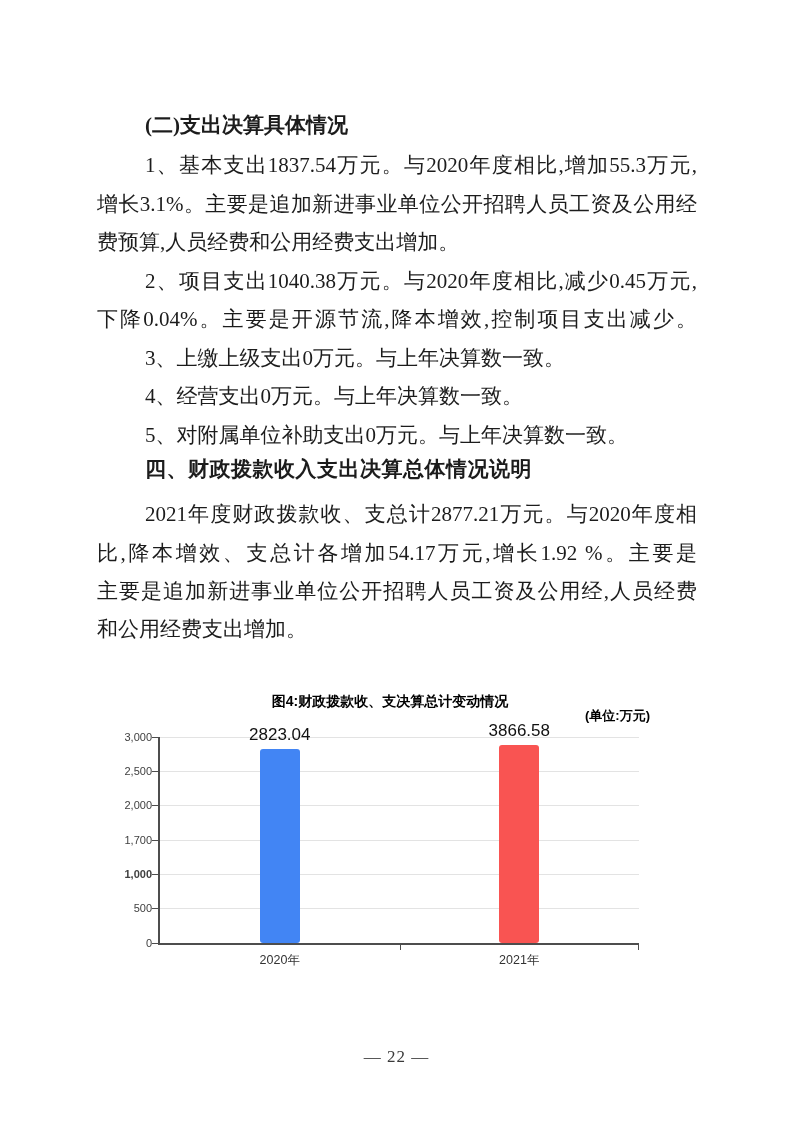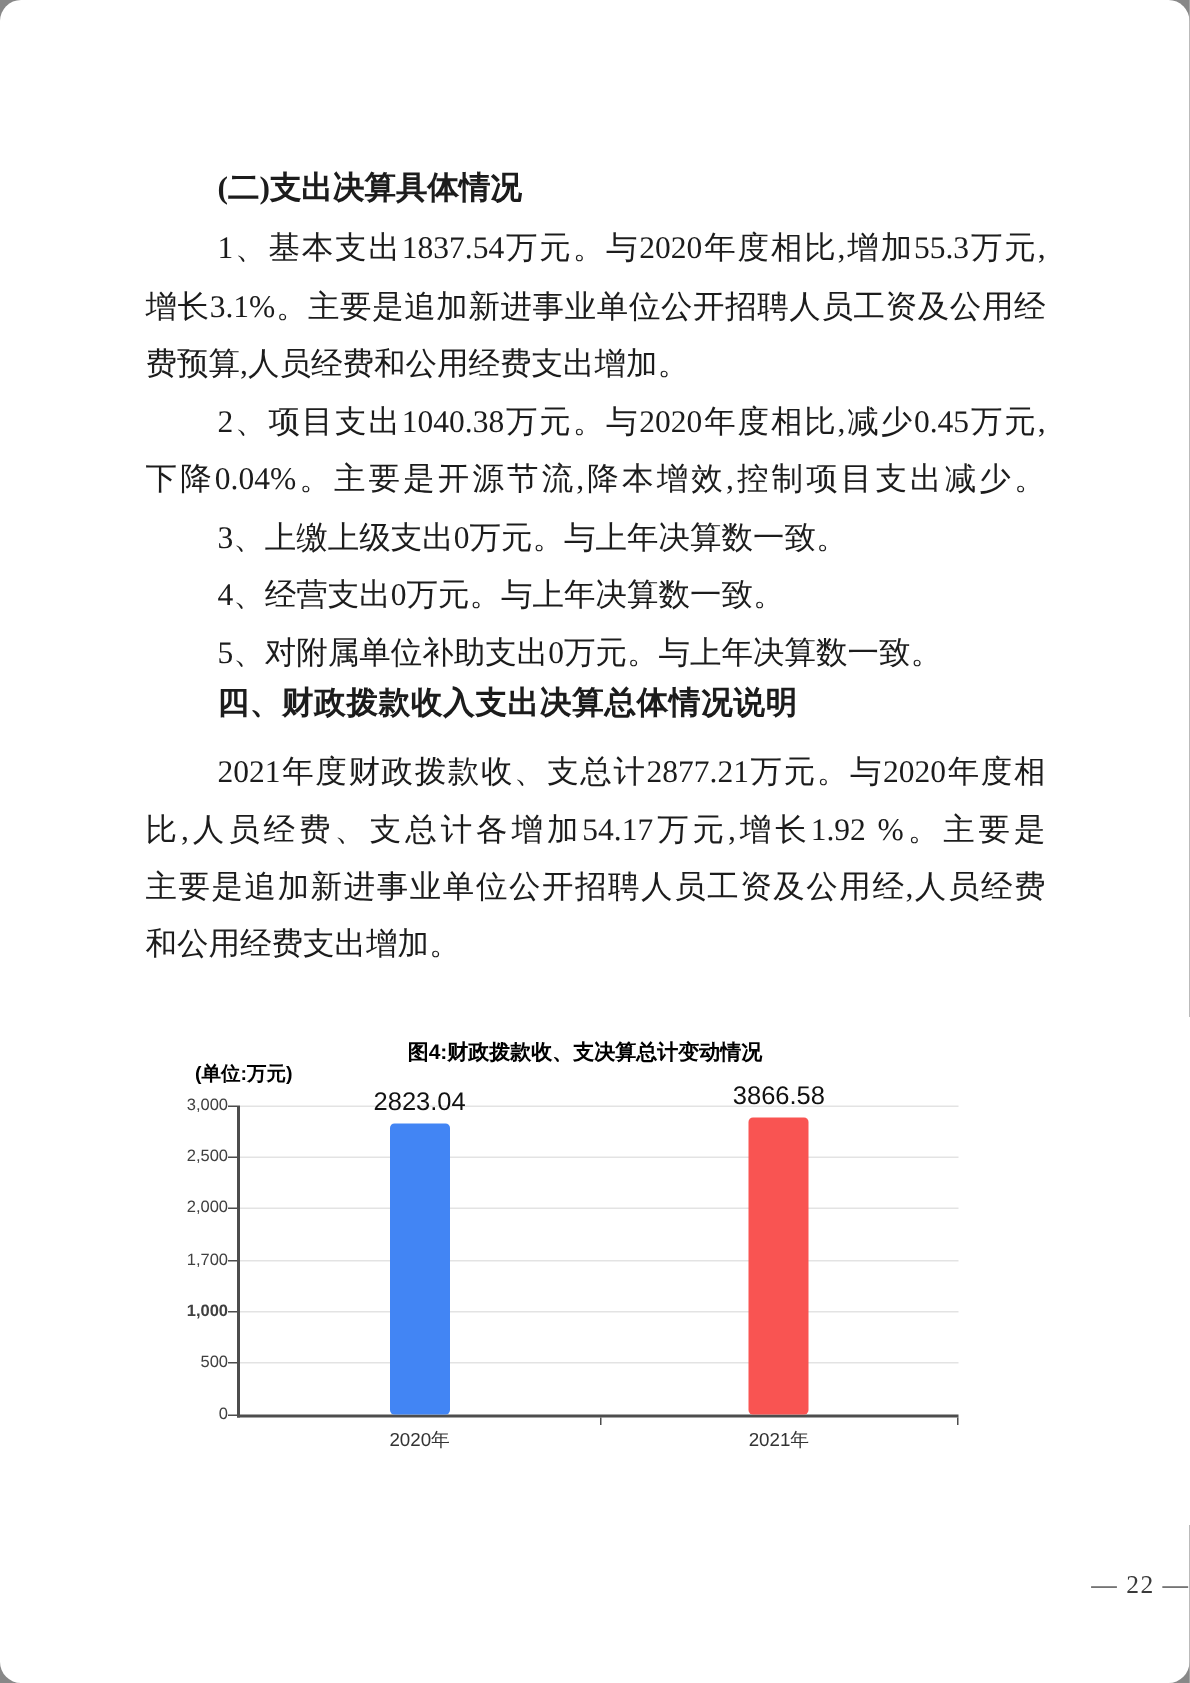--- a/index.html
+++ b/index.html
@@ -4,21 +4,20 @@
 <style>
   html,body{margin:0;padding:0;background:#888;}
   .page{
     position:relative;
     width:793px;height:1122px;
     margin:0 auto;
     background:#ffffff;
     overflow:hidden;
     font-family:"Liberation Serif","DejaVu Serif",serif;
     color:#1c1c1c;
-    border-radius:14px;
   }
   .ln{
     position:absolute;
     left:97px;width:600px;
     font-size:21px;line-height:30px;
     white-space:normal;
     word-break:break-all;
   }
   .ind{text-indent:48px;}
   .just{text-align:justify;text-align-last:justify;}
@@ -32,21 +31,21 @@
   .chart{
     position:absolute;left:130px;top:686px;
     width:520px;height:300px;
     font-family:"Liberation Sans","DejaVu Sans",sans-serif;
   }
   .ctitle{
     margin-top:8px;text-align:center;
     font-size:14px;font-weight:bold;color:#000;line-height:15px;
   }
   .csub{
-    text-align:left;
+    text-align:right;
     font-size:13px;font-weight:bold;color:#000;line-height:14px;
   }
   .plot{
     position:absolute;left:28px;top:51px;
     width:479px;height:206px;
     box-sizing:content-box;
   }
   .gridline{position:absolute;left:0;width:100%;height:1px;}
   .ytick-label{
     position:absolute;left:-64px;width:56px;
@@ -59,21 +58,21 @@
     position:absolute;width:100px;text-align:center;
     font-size:17px;color:#111;font-weight:500;
   }
   .xtick-label{
     position:absolute;width:110px;text-align:center;
     font-size:12.5px;color:#333;
   }
   
   .footer{
     position:absolute;left:0;top:1047px;width:100%;
-    text-align:right;font-size:17px;color:#3a3a3a;
+    text-align:center;font-size:17px;color:#3a3a3a;
     letter-spacing:1px;
   }
 </style>
 </head>
 <body>
 
 <div class="page">
 
   <div class="ln ind h1" style="top:110px">(二)支出决算具体情况</div>
 
@@ -82,21 +81,21 @@
   <div class="ln" style="top:227px">费预算,人员经费和公用经费支出增加。</div>
   <div class="ln ind just" style="top:266px">2、项目支出1040.38万元。与2020年度相比,减少0.45万元,</div>
   <div class="ln just" style="top:304px">下降0.04%。主要是开源节流,降本增效,控制项目支出减少。</div>
   <div class="ln ind" style="top:343px">3、上缴上级支出0万元。与上年决算数一致。</div>
   <div class="ln ind" style="top:381px">4、经营支出0万元。与上年决算数一致。</div>
   <div class="ln ind" style="top:420px">5、对附属单位补助支出0万元。与上年决算数一致。</div>
 
   <div class="ln ind h2" style="top:456px">四、财政拨款收入支出决算总体情况说明</div>
 
   <div class="ln ind just" style="top:499px">2021年度财政拨款收、支总计2877.21万元。与2020年度相</div>
-  <div class="ln just" style="top:538px">比,人员经费、支总计各增加54.17万元,增长1.92 %。主要是</div>
+  <div class="ln just" style="top:538px">比,降本增效、支总计各增加54.17万元,增长1.92 %。主要是</div>
   <div class="ln just" style="top:576px">主要是追加新进事业单位公开招聘人员工资及公用经,人员经费</div>
   <div class="ln" style="top:614px">和公用经费支出增加。</div>
 
   <div class="chart">
     <div class="ctitle">图4:财政拨款收、支决算总计变动情况</div>
     <div class="csub">(单位:万元)</div>
     <div class="plot" style="border-left: 2px solid rgb(77, 77, 77); border-bottom: 2px solid rgb(77, 77, 77);">
         <div class="ytick-mark" style="top: 205.5px; background: rgb(77, 77, 77);"></div>
         <div class="ytick-label" style="top: 199.5px;">0</div>
         <div class="gridline" style="top: 171.167px; background: rgb(227, 227, 227);"></div>

